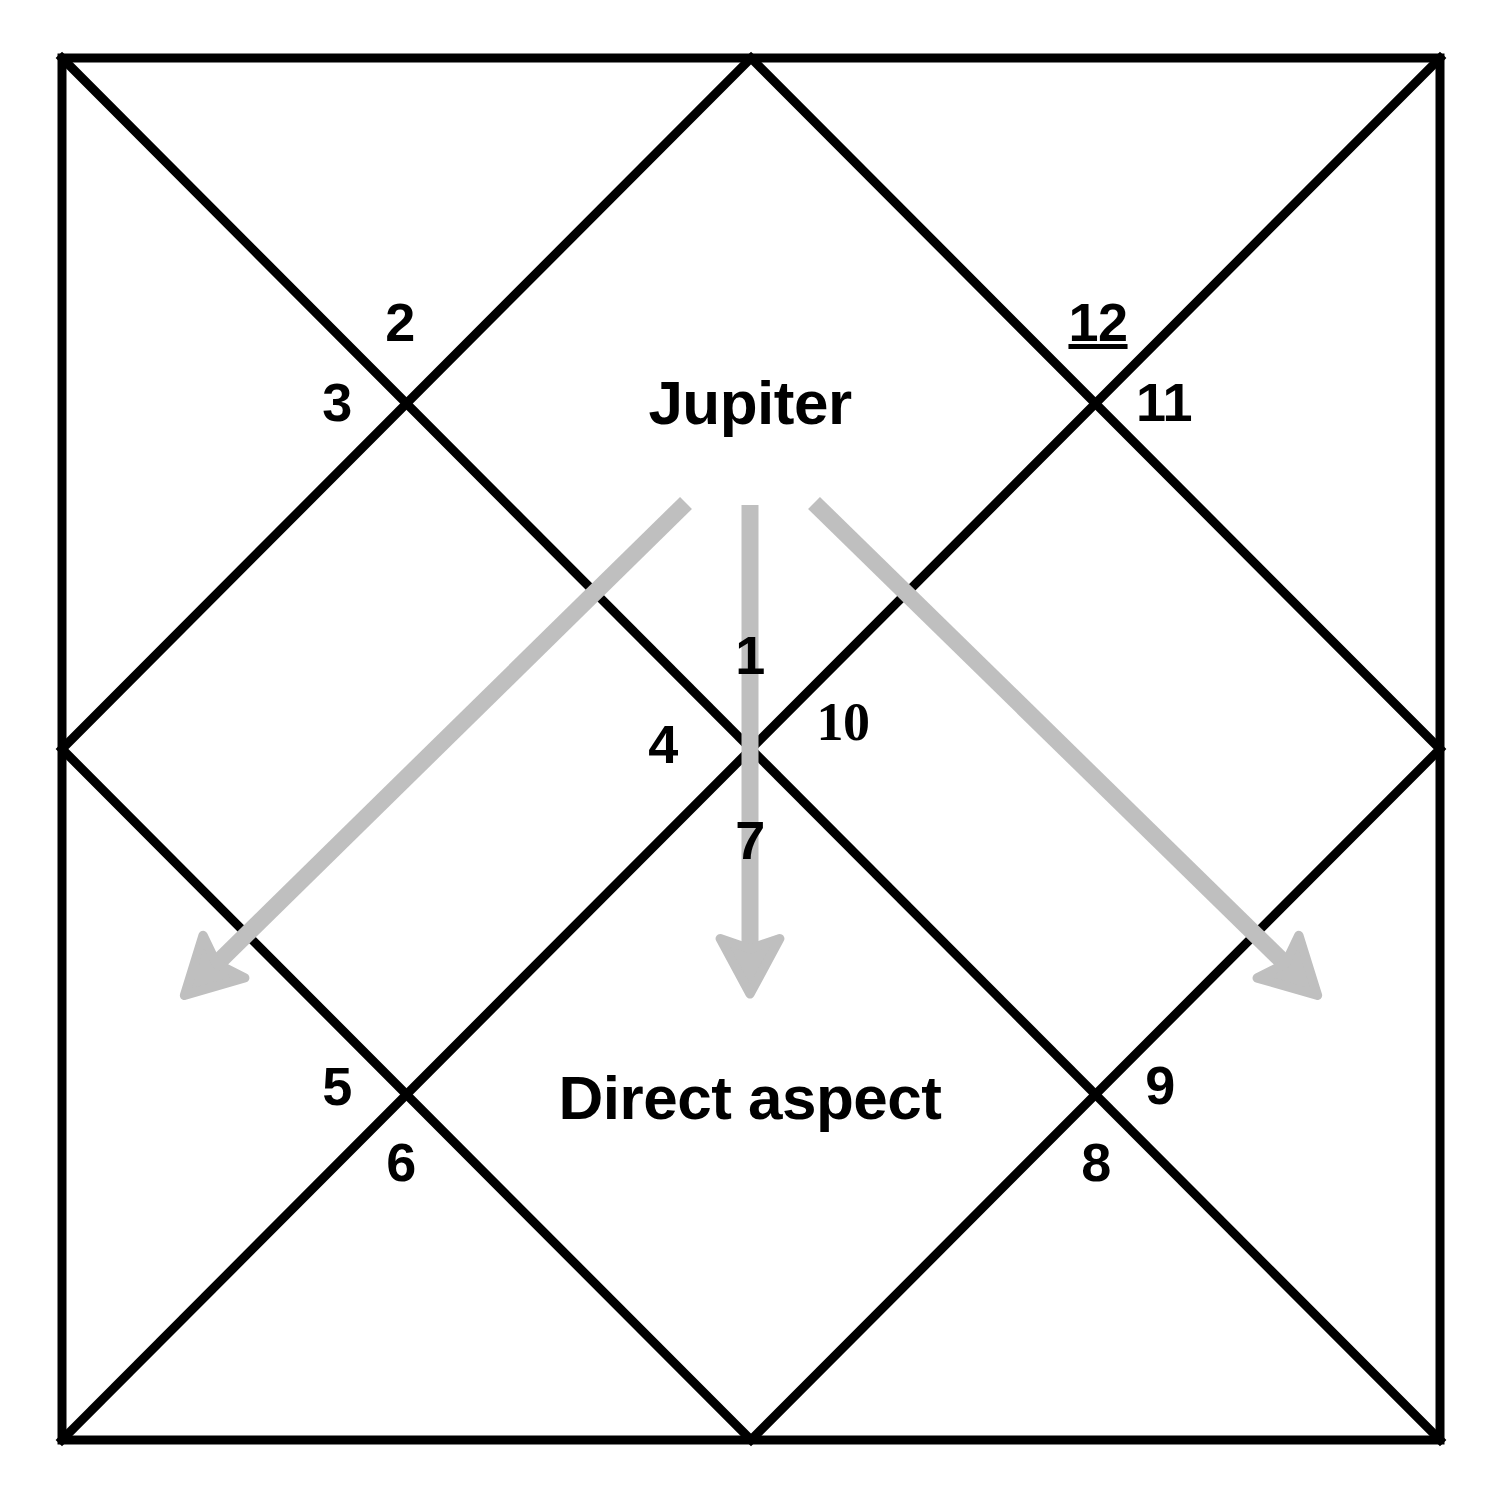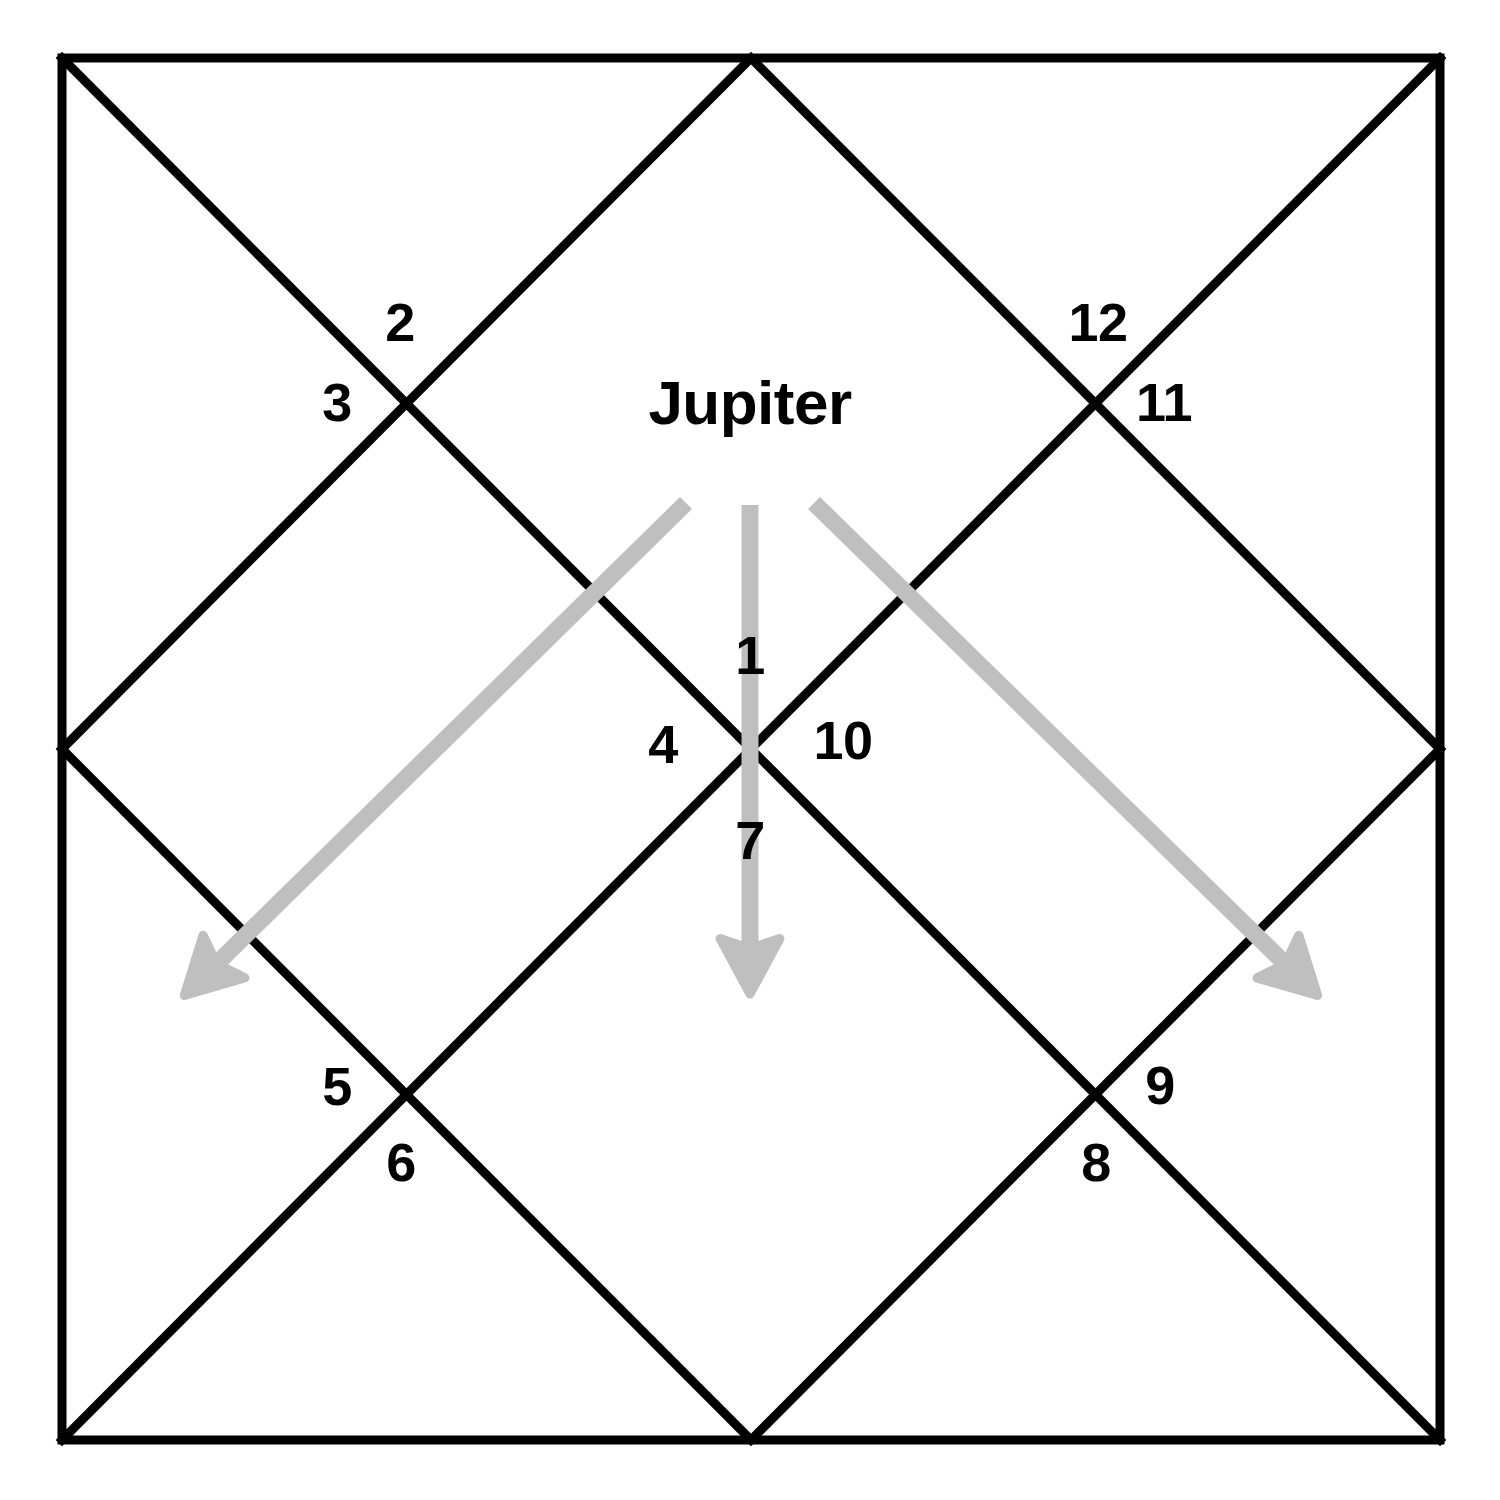--- a/index.html
+++ b/index.html
@@ -69,27 +69,28 @@
 
     <g>
       <line x1="686" y1="503" x2="193" y2="987" stroke="#BFBFBF" stroke-width="17" stroke-linecap="butt" marker-end="url(#arrowhead)"></line>
       <line x1="750" y1="505" x2="750" y2="982" stroke="#BFBFBF" stroke-width="17" stroke-linecap="butt" marker-end="url(#arrowhead)"></line>
       <line x1="814" y1="503" x2="1309" y2="987" stroke="#BFBFBF" stroke-width="17" stroke-linecap="butt" marker-end="url(#arrowhead)"></line>
     </g>
   </svg>
 
   <div class="lbl caption" id="chart-title" style="left: 750px; top: 371px; margin-top: 32px;">Jupiter</div>
 
+  <div class="lbl caption" id="chart-caption" style="left: 750px; top: 1098px;">Direct aspect</div>
 
   <div class="lbl house-num" style="left: 750px; top: 655px;">1</div>
   <div class="lbl house-num" style="left: 400px; top: 322px;">2</div>
   <div class="lbl house-num" style="left: 337px; top: 402px;">3</div>
   <div class="lbl house-num" style="left: 663px; top: 744px;">4</div>
   <div class="lbl house-num" style="left: 337px; top: 1086px;">5</div>
   <div class="lbl house-num" style="left: 401px; top: 1162px;">6</div>
   <div class="lbl house-num" style="left: 750px; top: 840px;">7</div>
   <div class="lbl house-num" style="left: 1096px; top: 1162px;">8</div>
   <div class="lbl house-num" style="left: 1160px; top: 1085px;">9</div>
-  <div class="lbl house-num" style="left: 843px; top: 740px;">10</div>
+  <div class="lbl house-num" style="left: 843px; top: 722px; font-family: Liberation Serif, serif;">10</div>
   <div class="lbl house-num" style="left: 1164px; top: 402px; text-align: right;">11</div>
-  <div class="lbl house-num" style="left: 1098px; top: 322px;">12</div>
+  <div class="lbl house-num" style="left: 1098px; top: 322px; text-decoration: underline;">12</div>
 
 </div>
 
 </body></html>

